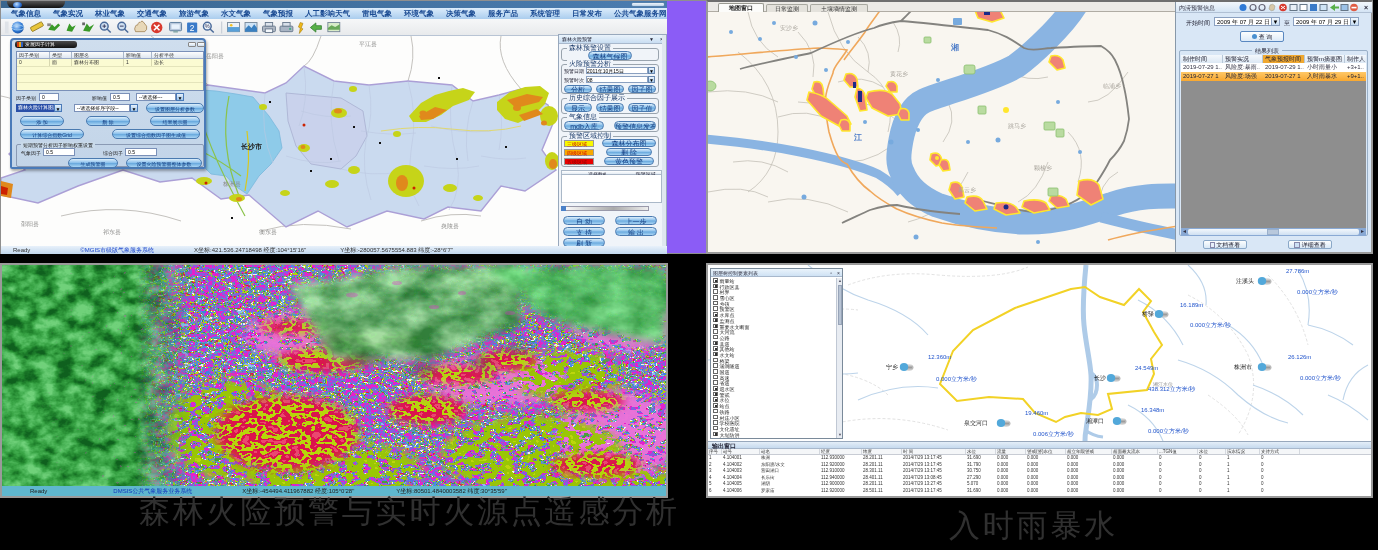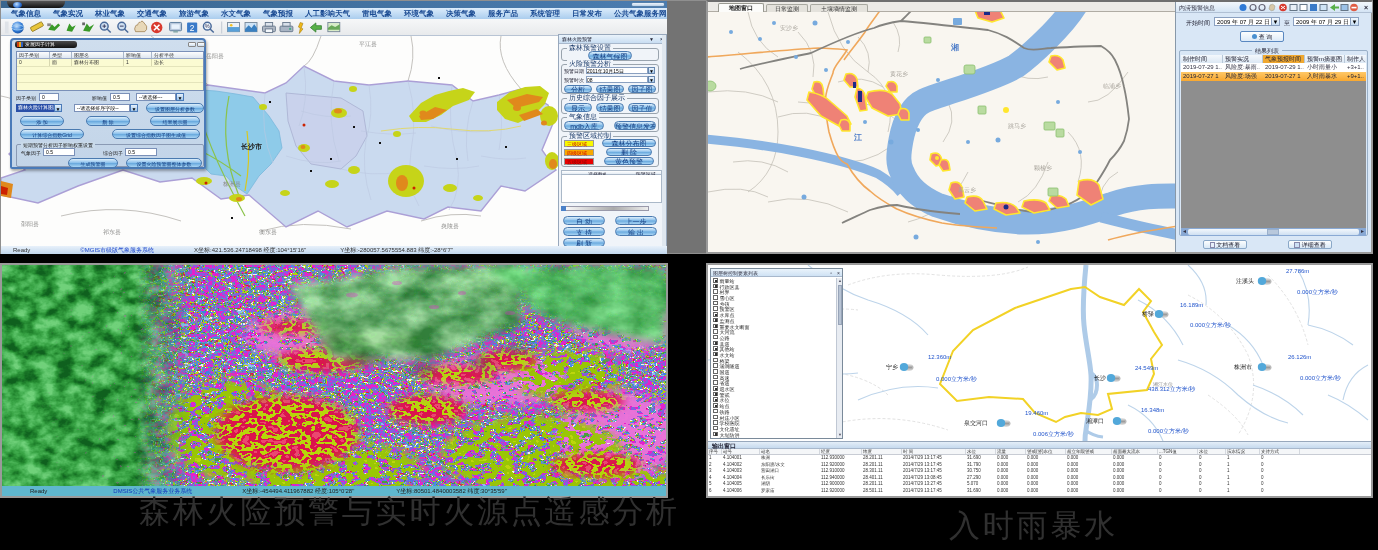--- a/index.html
+++ b/index.html
@@ -1,19 +1,19 @@
 <!DOCTYPE html>
 <html><head><meta charset="utf-8">
 <style>
 html,body{margin:0;padding:0;width:1378px;height:550px;background:#000;overflow:hidden}
 *{box-sizing:border-box}
 body{font-family:"Liberation Sans",sans-serif;position:relative}
 .abs{position:absolute}
 
-#p1{left:0;top:0;width:764px;height:254px;background:#737373;border:1px solid #8f8f8f}
+#p1{left:0;top:0;width:764px;height:254px;background:#8b5cf6;border:1px solid #8f8f8f}
 #p2{left:706px;top:0;width:667px;height:254px;background:#f8f5ef;border:2px solid #9a9a9a;border-top-color:#6e6e6e}
 #p3{left:0;top:263px;width:668px;height:235px;background:#1a4a1a;border:2px solid #9a9a9a}
 #p4{left:706px;top:263px;width:667px;height:235px;background:#fff;border:2px solid #9a9a9a}
 .cap{position:absolute;color:#303030;font-size:31px;letter-spacing:2.8px;white-space:nowrap}
 #cap1{left:139px;top:491px}
 #cap2{left:949px;top:505px}
 
 .btn{position:absolute;border-radius:8px;background:linear-gradient(#dceefb,#8fc2ec 45%,#6aaade 55%,#a8d4f4);border:1px solid #4a7ab0;color:#123a7e;font-size:7px;text-align:center;line-height:11px;overflow:hidden;white-space:nowrap}
 .grp{position:absolute;border:1px solid #9aa4ae;border-radius:3px}
 .grp>i{position:absolute;top:-5px;left:5px;background:inherit;font-style:normal;font-size:7px;color:#1a3a6a;padding:0 2px;line-height:8px}

